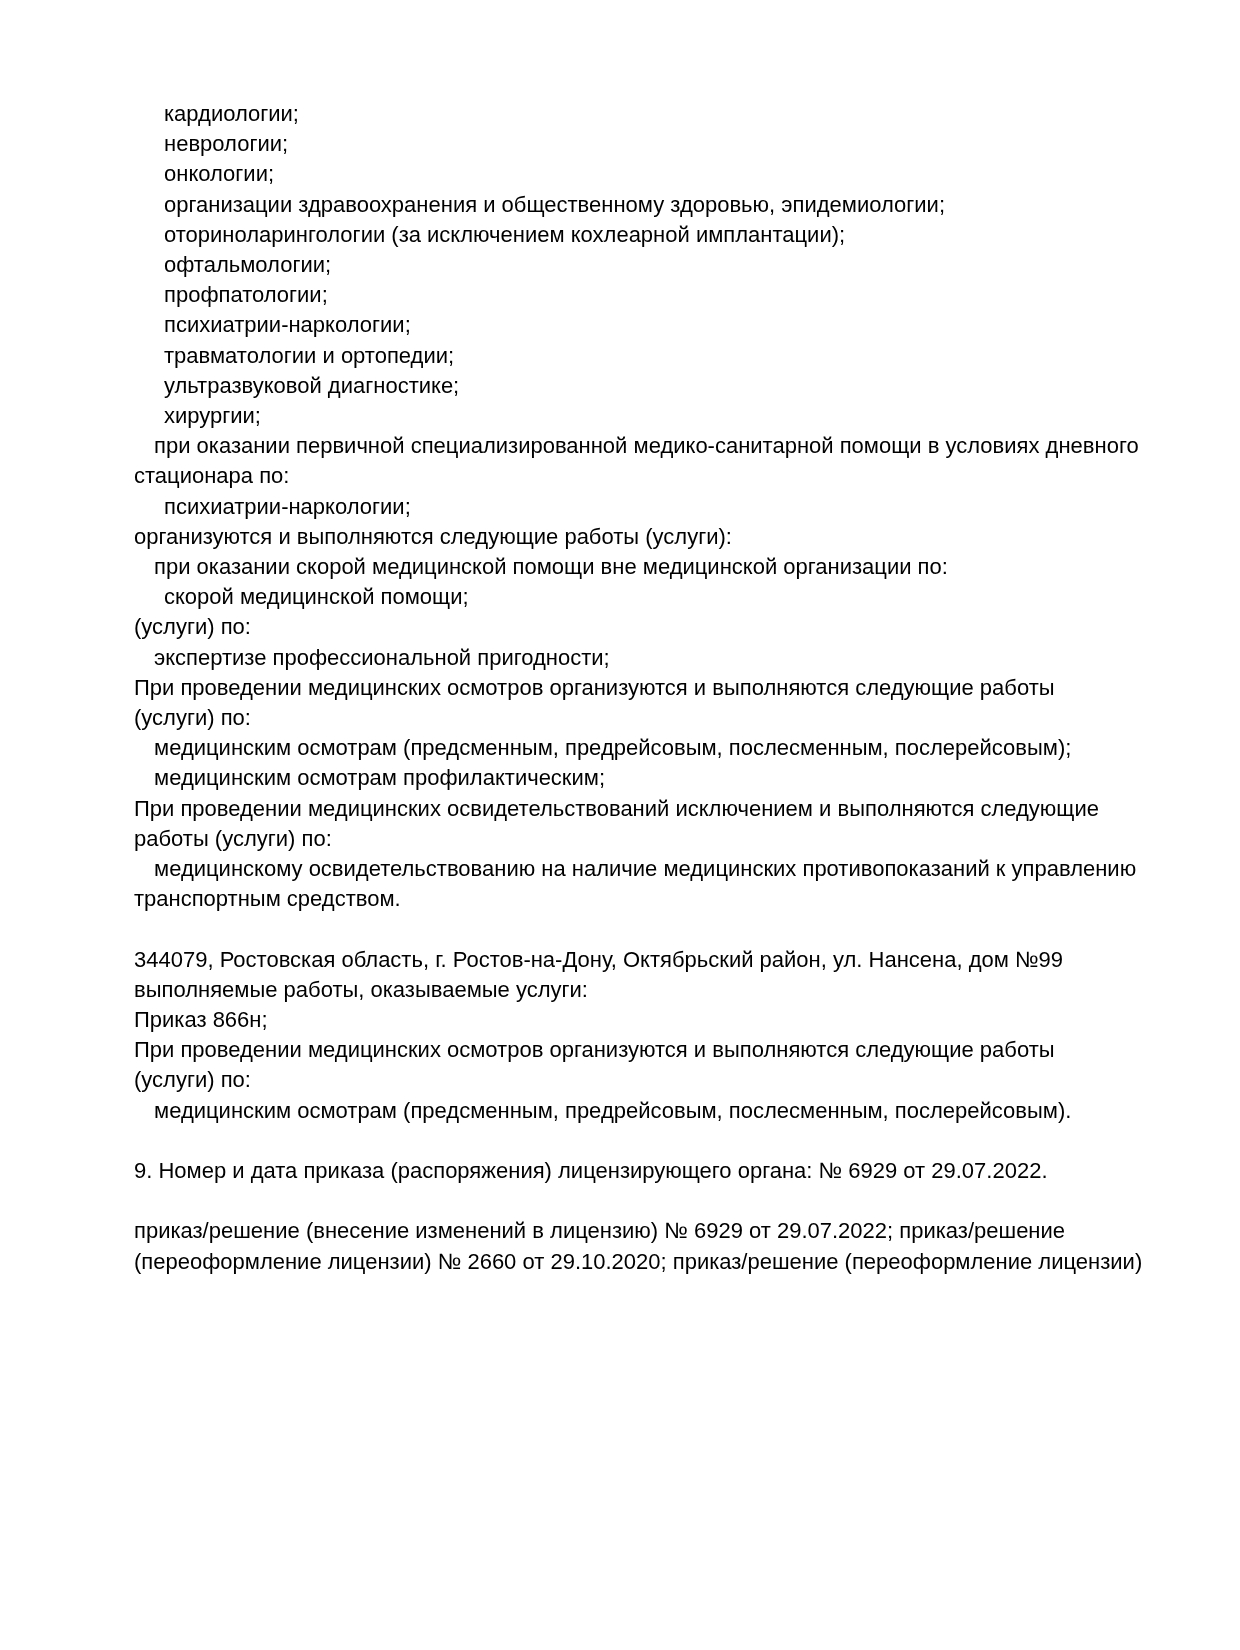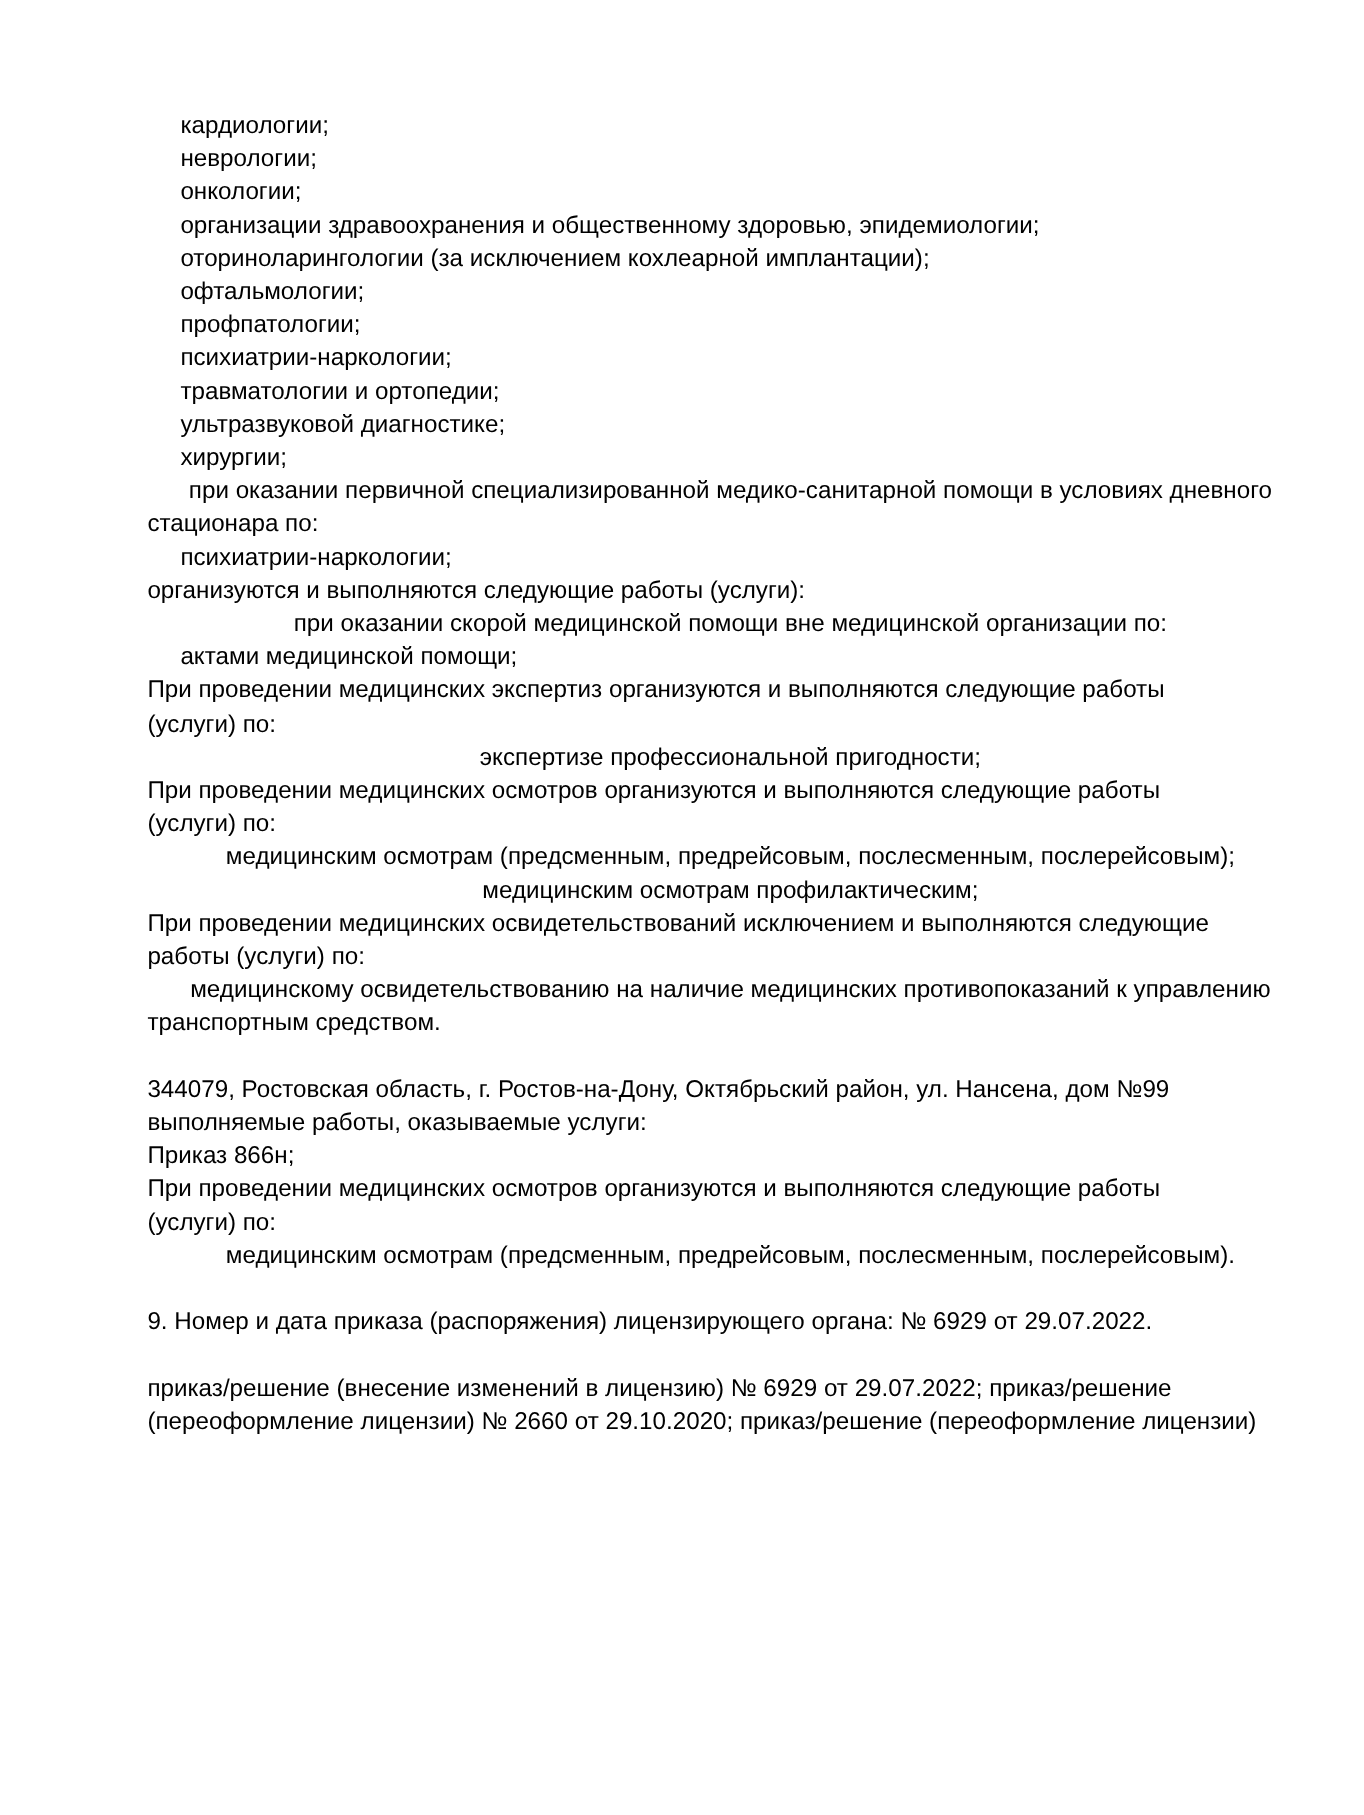--- a/index.html
+++ b/index.html
@@ -22,21 +22,21 @@
     font-family: Liberation Sans, sans-serif;
     font-size: 22px;
     line-height: 30.2px;
     color: #000000;
     -webkit-font-smoothing: antialiased;
   }
   .line {
     white-space: pre;
     min-height: 30.2px;
   }
-  .indent-1 { padding-left: 20px; text-align: center; }
+  .indent-1 { padding-left: 20px; }
   .indent-2 { padding-left: 30px; }
 </style>
 </head>
 <body>
 
 <div class="page">
   <div class="text-block" id="doc-lines">
       <div class="line indent-2">кардиологии;</div>
       <div class="line indent-2">неврологии;</div>
       <div class="line indent-2">онкологии;</div>
@@ -46,22 +46,21 @@
       <div class="line indent-2">профпатологии;</div>
       <div class="line indent-2">психиатрии-наркологии;</div>
       <div class="line indent-2">травматологии и ортопедии;</div>
       <div class="line indent-2">ультразвуковой диагностике;</div>
       <div class="line indent-2">хирургии;</div>
       <div class="line indent-1">при оказании первичной специализированной медико-санитарной помощи в условиях дневного</div>
       <div class="line">стационара по:</div>
       <div class="line indent-2">психиатрии-наркологии;</div>
       <div class="line">организуются и выполняются следующие работы (услуги):</div>
       <div class="line indent-1">при оказании скорой медицинской помощи вне медицинской организации по:</div>
-      <div class="line indent-2">актами медицинской помощи;</div>
-      <div class="line">При проведении медицинских экспертиз организуются и выполняются следующие работы</div>
+      <div class="line indent-2">скорой медицинской помощи;</div>
       <div class="line">(услуги) по:</div>
       <div class="line indent-1">экспертизе профессиональной пригодности;</div>
       <div class="line">При проведении медицинских осмотров организуются и выполняются следующие работы</div>
       <div class="line">(услуги) по:</div>
       <div class="line indent-1">медицинским осмотрам (предсменным, предрейсовым, послесменным, послерейсовым);</div>
       <div class="line indent-1">медицинским осмотрам профилактическим;</div>
       <div class="line">При проведении медицинских освидетельствований исключением и выполняются следующие</div>
       <div class="line">работы (услуги) по:</div>
       <div class="line indent-1">медицинскому освидетельствованию на наличие медицинских противопоказаний к управлению</div>
       <div class="line">транспортным средством.</div>

